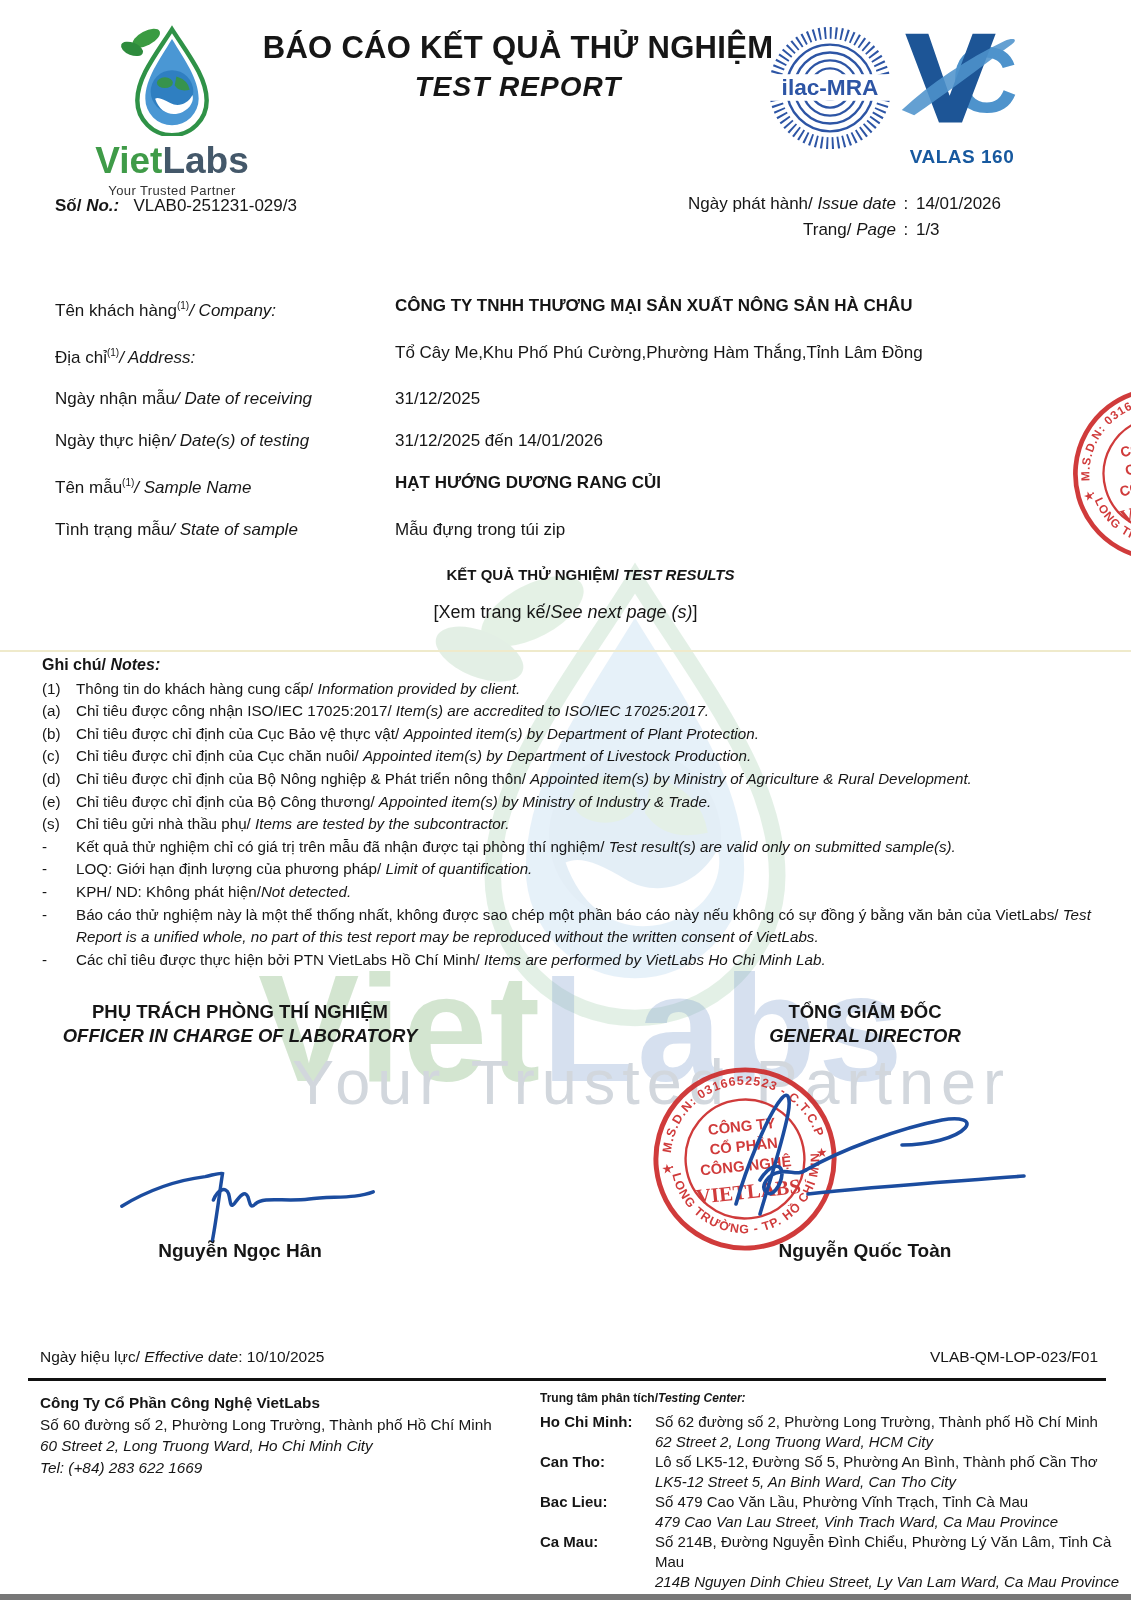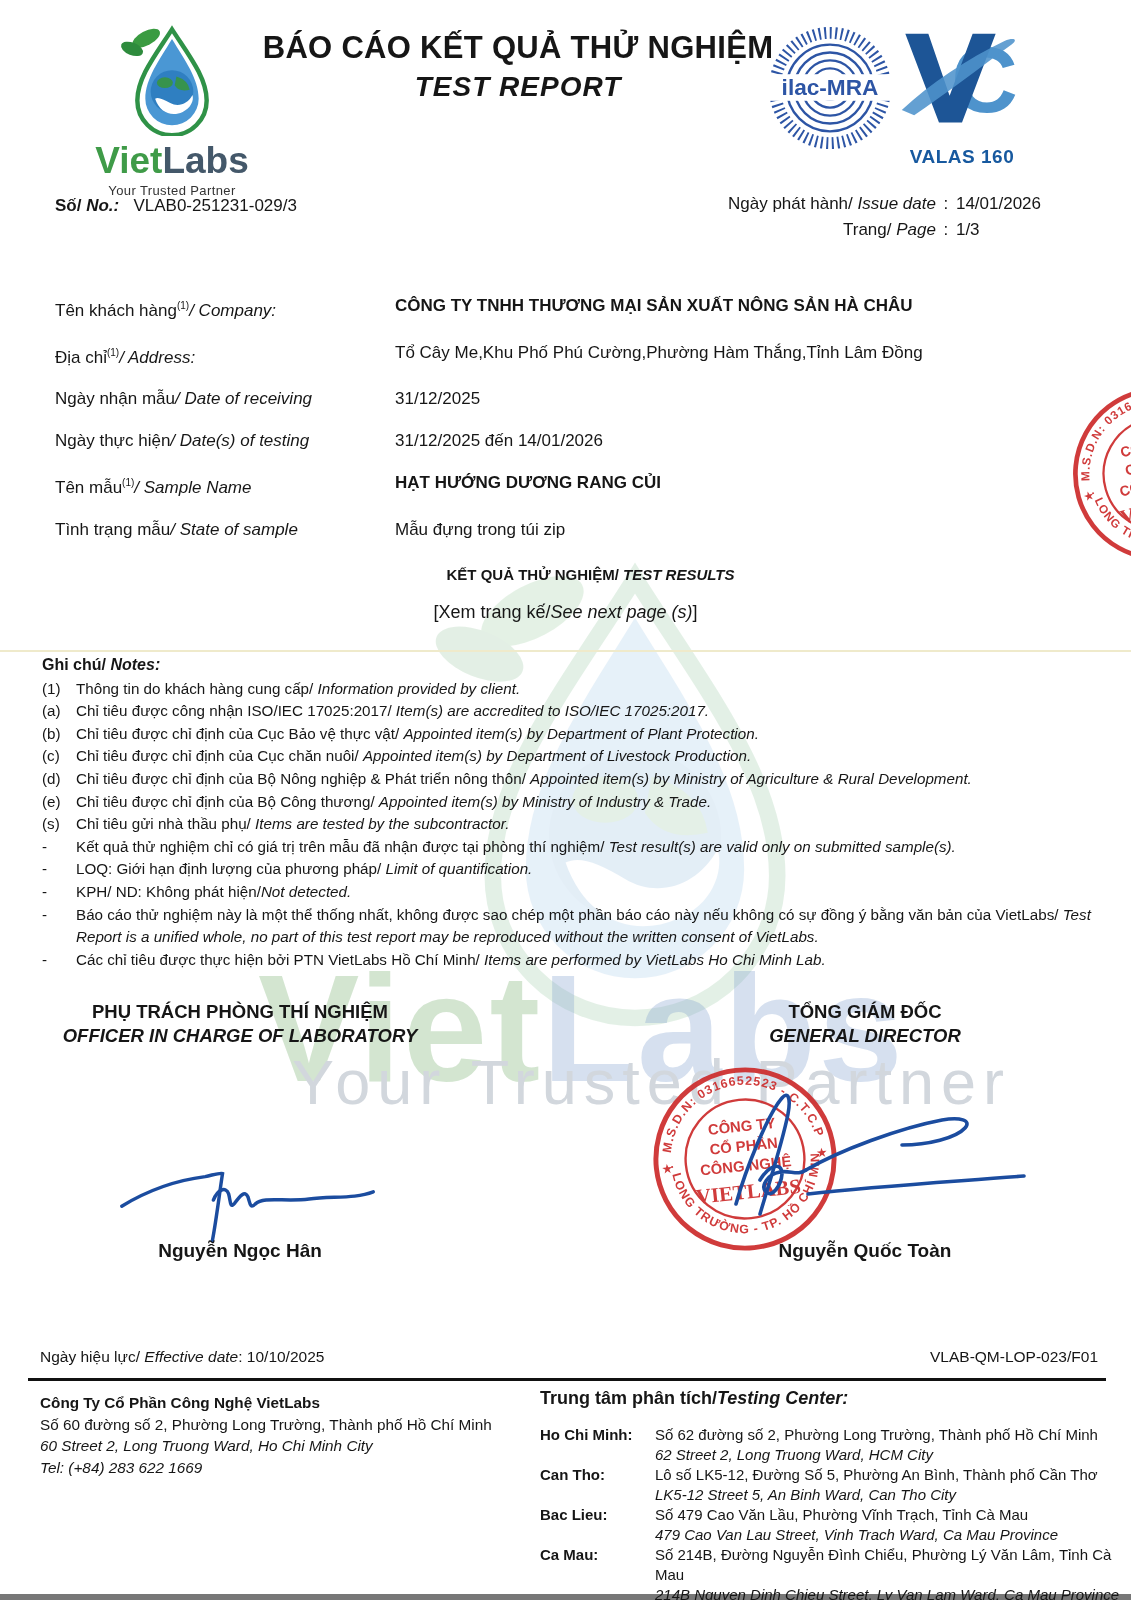--- a/index.html
+++ b/index.html
@@ -20,21 +20,21 @@
   .brand .labs{color:#44586a;}
   .tagline{font-size:13px;color:#333;margin-top:4px;letter-spacing:.4px;}
   .title-wrap{left:258px;top:30px;width:520px;text-align:center;line-height:1.18;}
   .title-vi{font-size:31px;font-weight:bold;letter-spacing:.3px;}
   .title-en{font-size:28px;font-weight:bold;font-style:italic;letter-spacing:1px;margin-top:3px;}
   .ilac-wrap{left:766px;top:24px;width:130px;}
   .vc-wrap{left:898px;top:28px;width:128px;text-align:center;}
   .valas{font-size:19px;font-weight:bold;color:#17599f;letter-spacing:.5px;margin-top:12px;}
   
   .meta-left{left:55px;top:196px;font-size:17px;}
-  .meta-right{left:728px;top:194px;font-size:17px;}
+  .meta-right{left:688px;top:194px;font-size:17px;}
   .meta-right table{border-collapse:collapse;}
   .meta-right td{padding:0 0 6px 0;vertical-align:top;}
   .meta-right td.lab{text-align:right;}
   .meta-right td.col{width:20px;text-align:center;}
   
   .info{left:55px;top:296px;width:1030px;font-size:17px;}
   .irow{display:grid;grid-template-columns:340px 1fr;margin-bottom:22px;line-height:20px;}
   
   .res-head{left:0;top:566px;width:1131px;text-align:center;font-size:15px;padding-left:25px;}
   .res-sub{left:0;top:602px;width:1131px;text-align:center;font-size:18px;}
@@ -51,21 +51,21 @@
   .sig-name-r{left:690px;top:1240px;width:350px;text-align:center;font-size:19px;font-weight:bold;}
   .stamp-main{left:646px;top:1060px;width:198px;height:198px;transform:rotate(-6deg);}
   .stamp-edge{left:1066px;top:380px;width:188px;height:188px;transform:rotate(-16deg);}
   .sig-svg-l{left:112px;top:1142px;width:272px;height:112px;}
   .sig-svg-r{left:688px;top:1076px;width:345px;height:175px;z-index:6;}
   
   .effective{left:40px;top:1348px;width:1058px;display:flex;justify-content:space-between;font-size:15.5px;}
   .thick-line{left:28px;top:1378px;width:1078px;height:3px;background:#111;}
   .footer-left{left:40px;top:1392px;width:480px;font-size:15.3px;line-height:21.5px;}
   .footer-right{left:540px;top:1388px;width:580px;font-size:15px;line-height:20px;}
-  .fr-head{font-size:18px;margin-bottom:17px;}
+  .fr-head{font-size:12px;margin-bottom:4px;}
   .center-row{display:grid;grid-template-columns:115px 1fr;}
   .bottom-bar{left:0;top:1594px;width:1131px;height:6px;background:#4a4a4a;opacity:.75;}
   
   .wm-logo{left:420px;top:545px;width:430px;opacity:.13;z-index:0;}
   .wm-text{left:258px;top:952px;font-size:152px;font-weight:bold;line-height:1;letter-spacing:2px;z-index:0;white-space:nowrap;}
   .wm-text .viet{color:rgba(110,170,100,.30);}
   .wm-text .labs{color:rgba(128,158,204,.32);}
   .wm-tag{left:292px;top:1046px;font-size:63px;color:#d2d7dd;letter-spacing:7px;z-index:0;white-space:nowrap;}
   .content{z-index:2;}
 </style>

